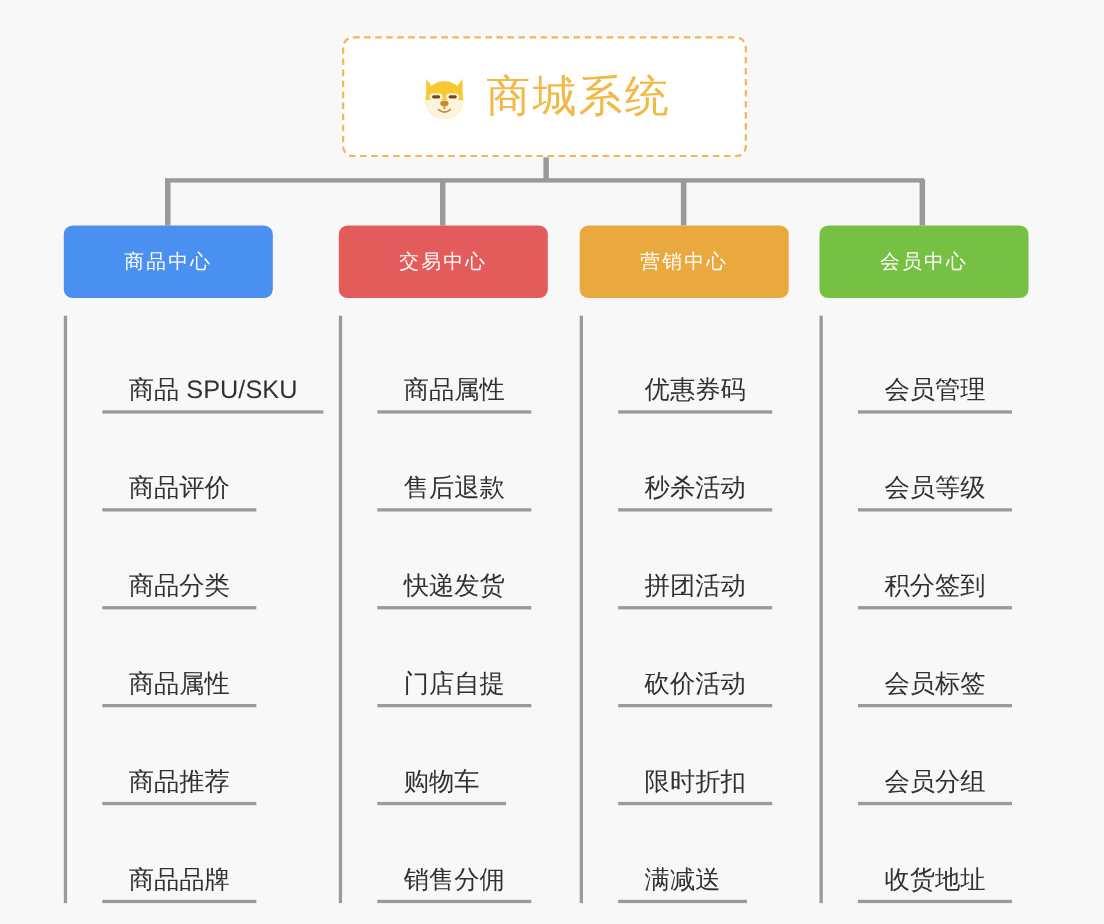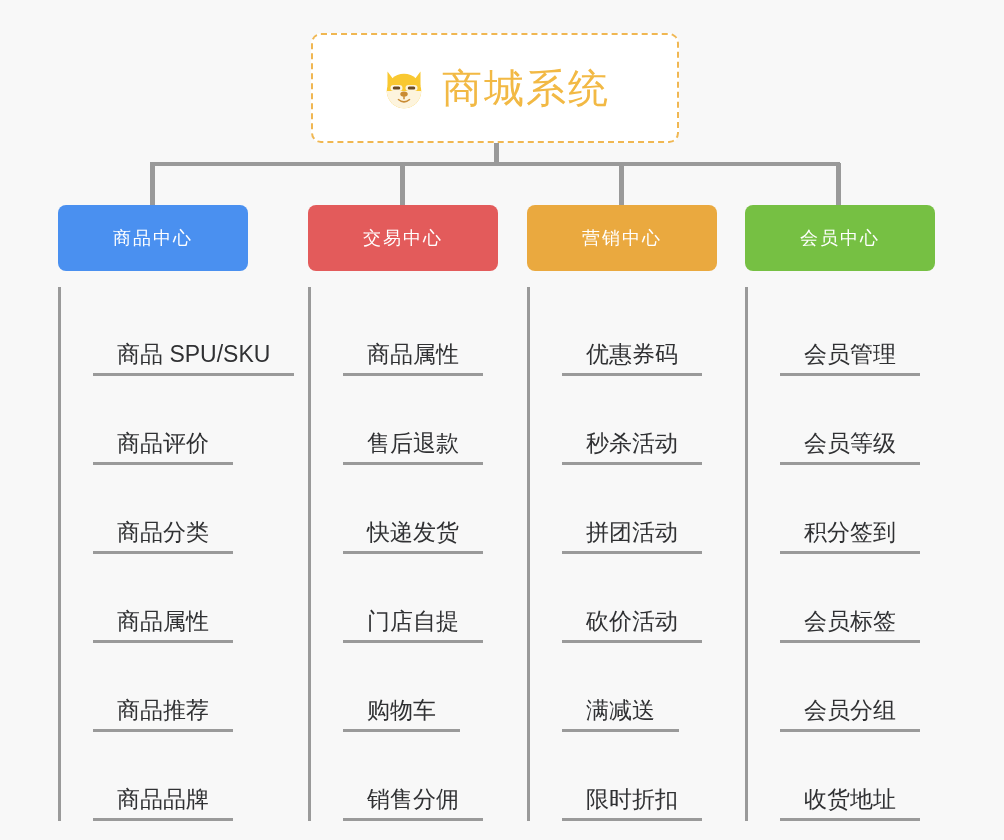--- a/index.html
+++ b/index.html
@@ -185,24 +185,24 @@
       <div class="leaf-item">
           <span class="leaf-label" style="border-bottom-color: rgb(154, 154, 154);">秒杀活动</span>
         </div>
       <div class="leaf-item">
           <span class="leaf-label" style="border-bottom-color: rgb(154, 154, 154);">拼团活动</span>
         </div>
       <div class="leaf-item">
           <span class="leaf-label" style="border-bottom-color: rgb(154, 154, 154);">砍价活动</span>
         </div>
       <div class="leaf-item">
+          <span class="leaf-label" style="border-bottom-color: rgb(154, 154, 154);">限时折扣</span>
+        </div>
+      <div class="leaf-item">
           <span class="leaf-label" style="border-bottom-color: rgb(154, 154, 154);">满减送</span>
-        </div>
-      <div class="leaf-item">
-          <span class="leaf-label" style="border-bottom-color: rgb(154, 154, 154);">限时折扣</span>
         </div>
     </div>
   </div>
 
   <div class="column" style="left:745px">
     <div class="cat-box" style="background: rgb(118, 192, 67);">
       <span>会员中心</span>
     </div>
     <div class="leaf-stack" style="border-left-color: rgb(154, 154, 154);">
       <div class="leaf-item">

